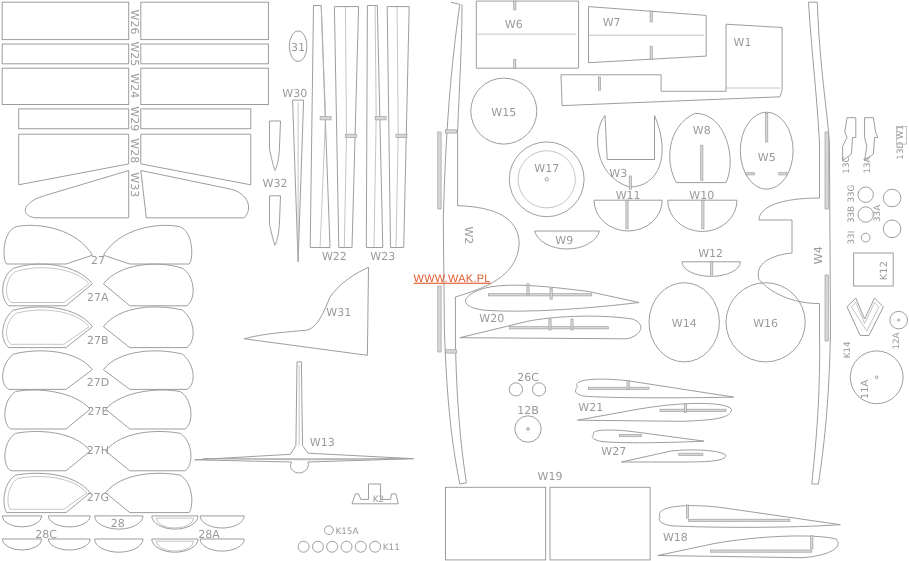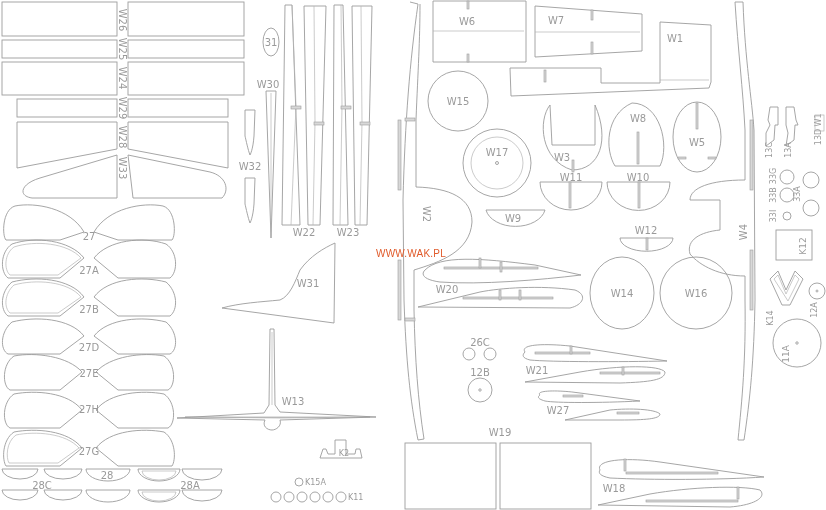--- a/index.html
+++ b/index.html
@@ -371,13 +371,13 @@
     <circle class="p" cx="817" cy="291" r="1"></circle>
     <text transform="translate(817,310) rotate(-90)" text-anchor="middle" style="font-size:8px">12A</text>
   </g>
   <g>
     <circle class="p" cx="797" cy="343" r="24"></circle>
     <circle class="p" cx="797" cy="343" r="1.2"></circle>
     <text transform="translate(789,354) rotate(-90)" text-anchor="middle" style="font-size:9px">11A</text>
   </g>
 </svg>
 
-<div class="wm" style="left:376px; top:248px;">WWW.WAK.PL</div>
+<div class="wm" style="left:376px; top:248px;text-decoration:underline;">WWW.WAK.PL</div>
 
 </body></html>

